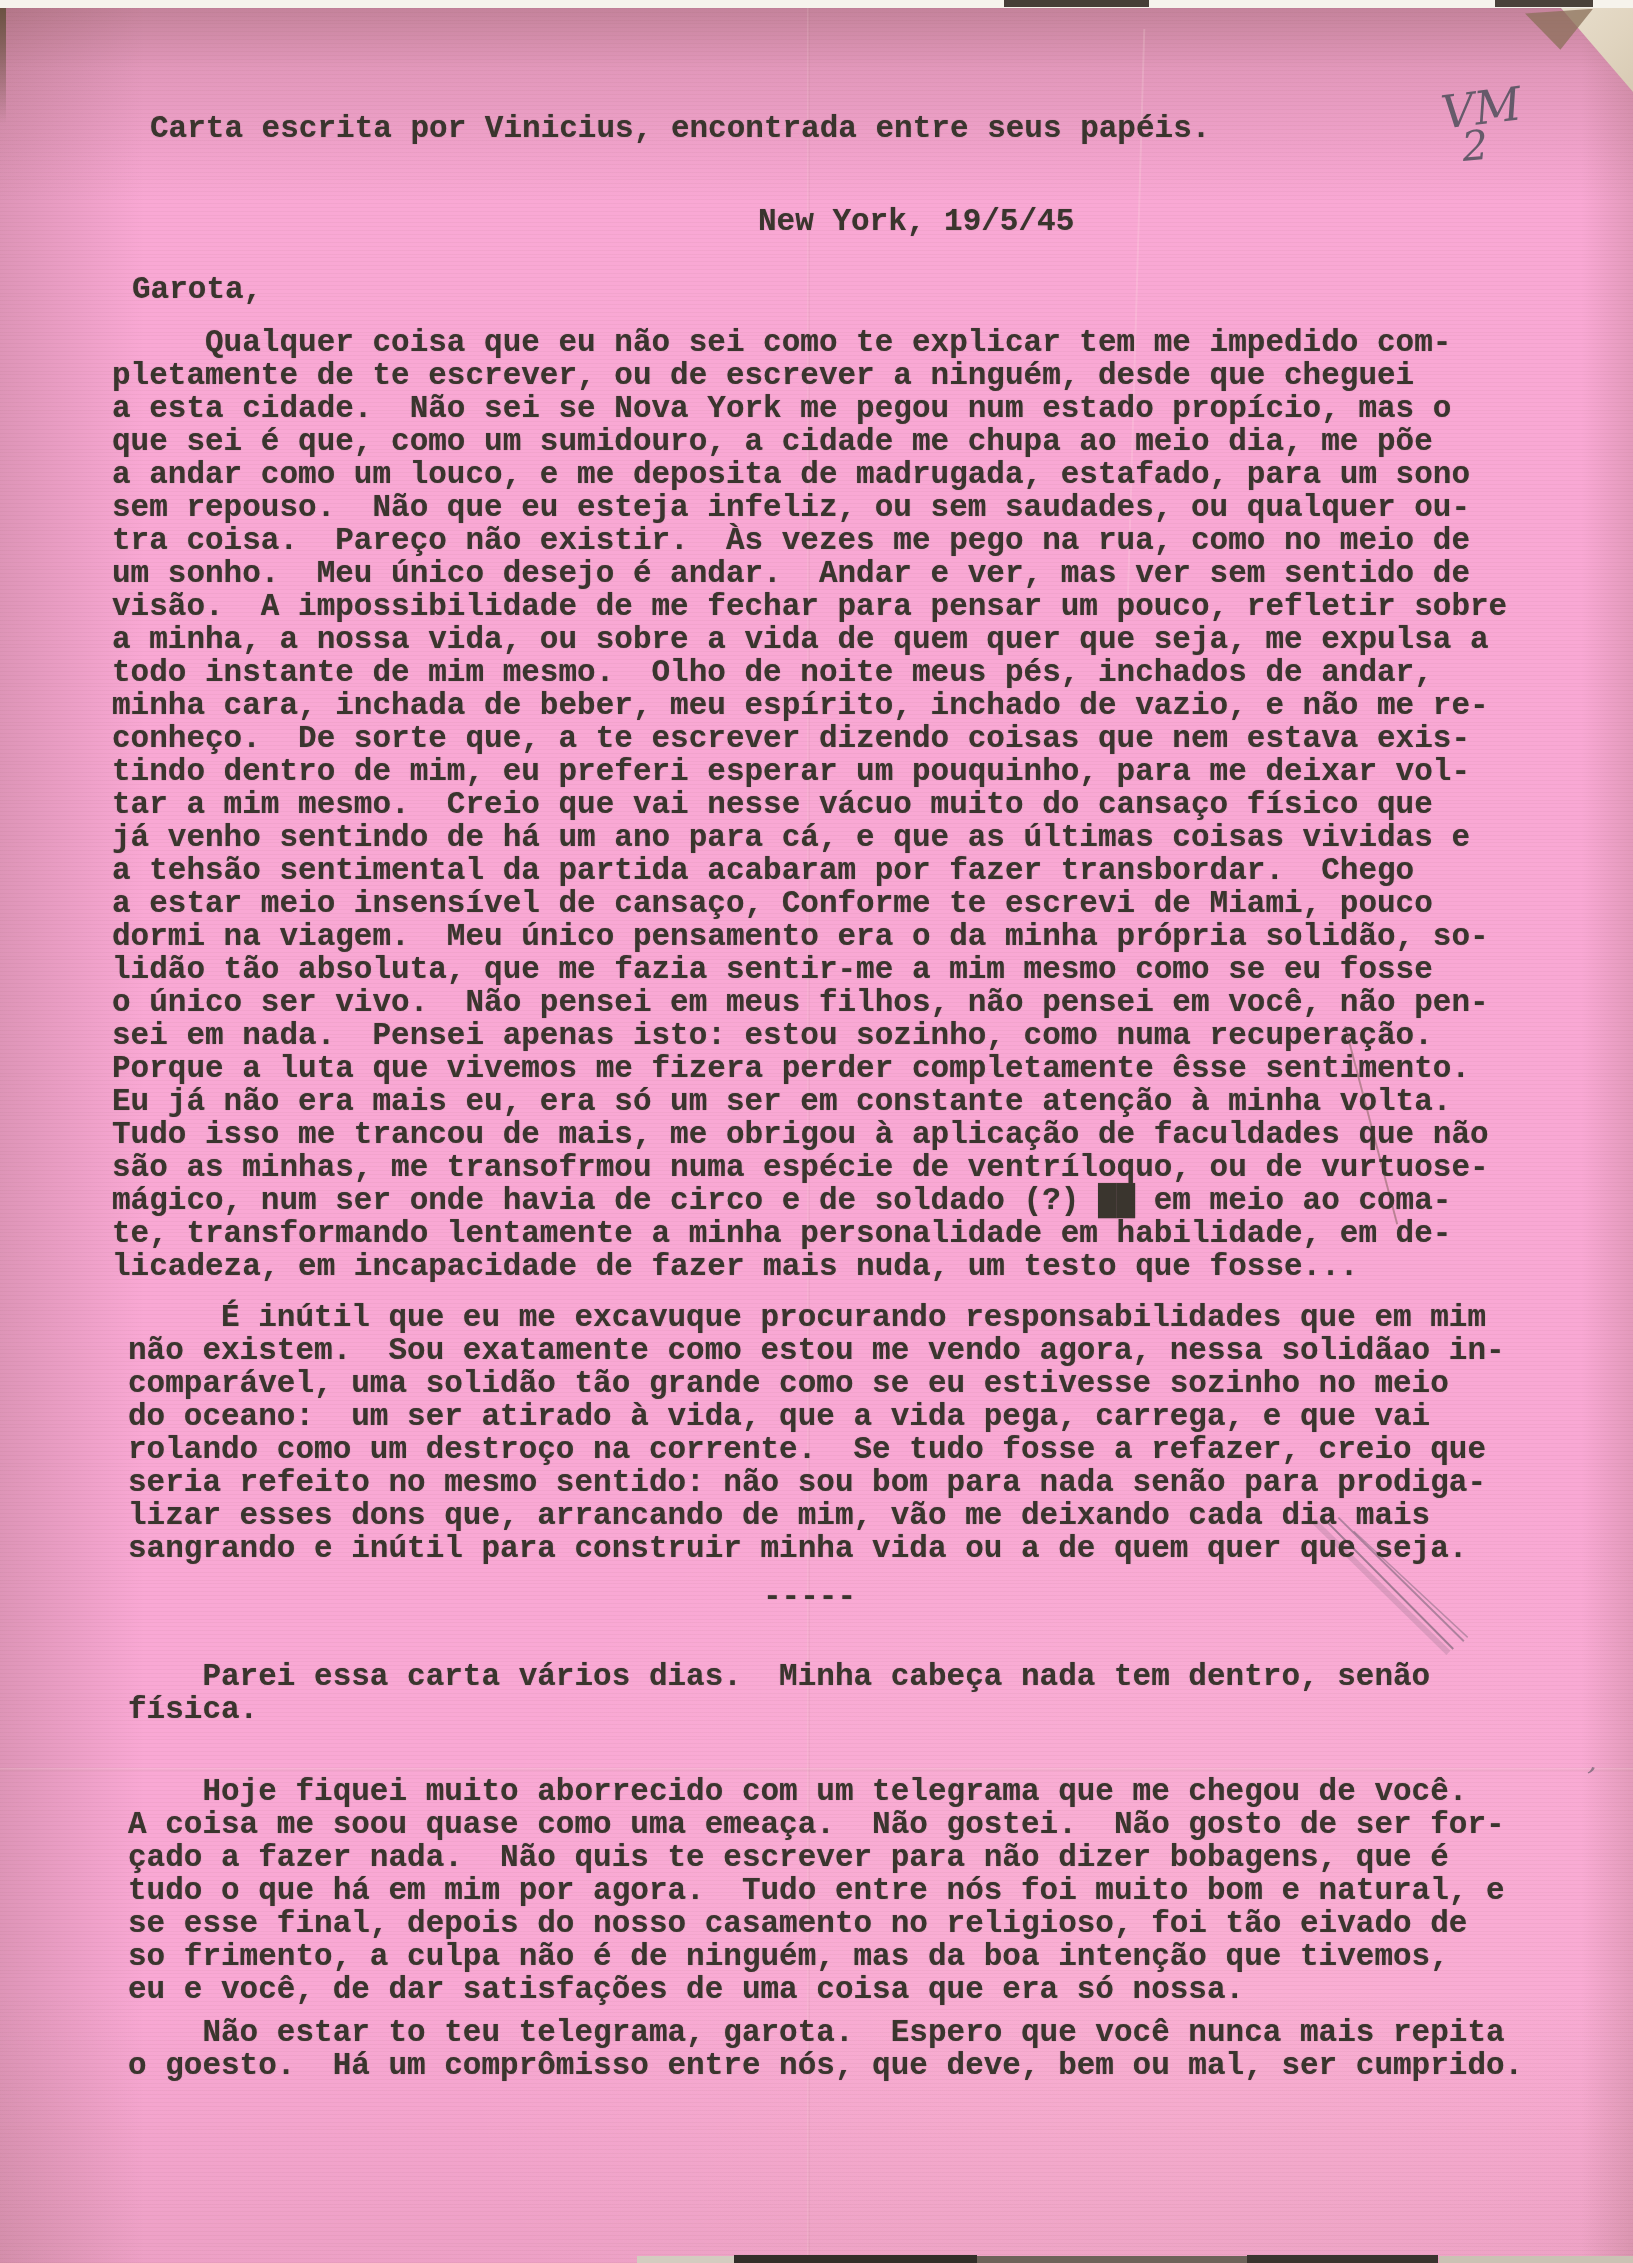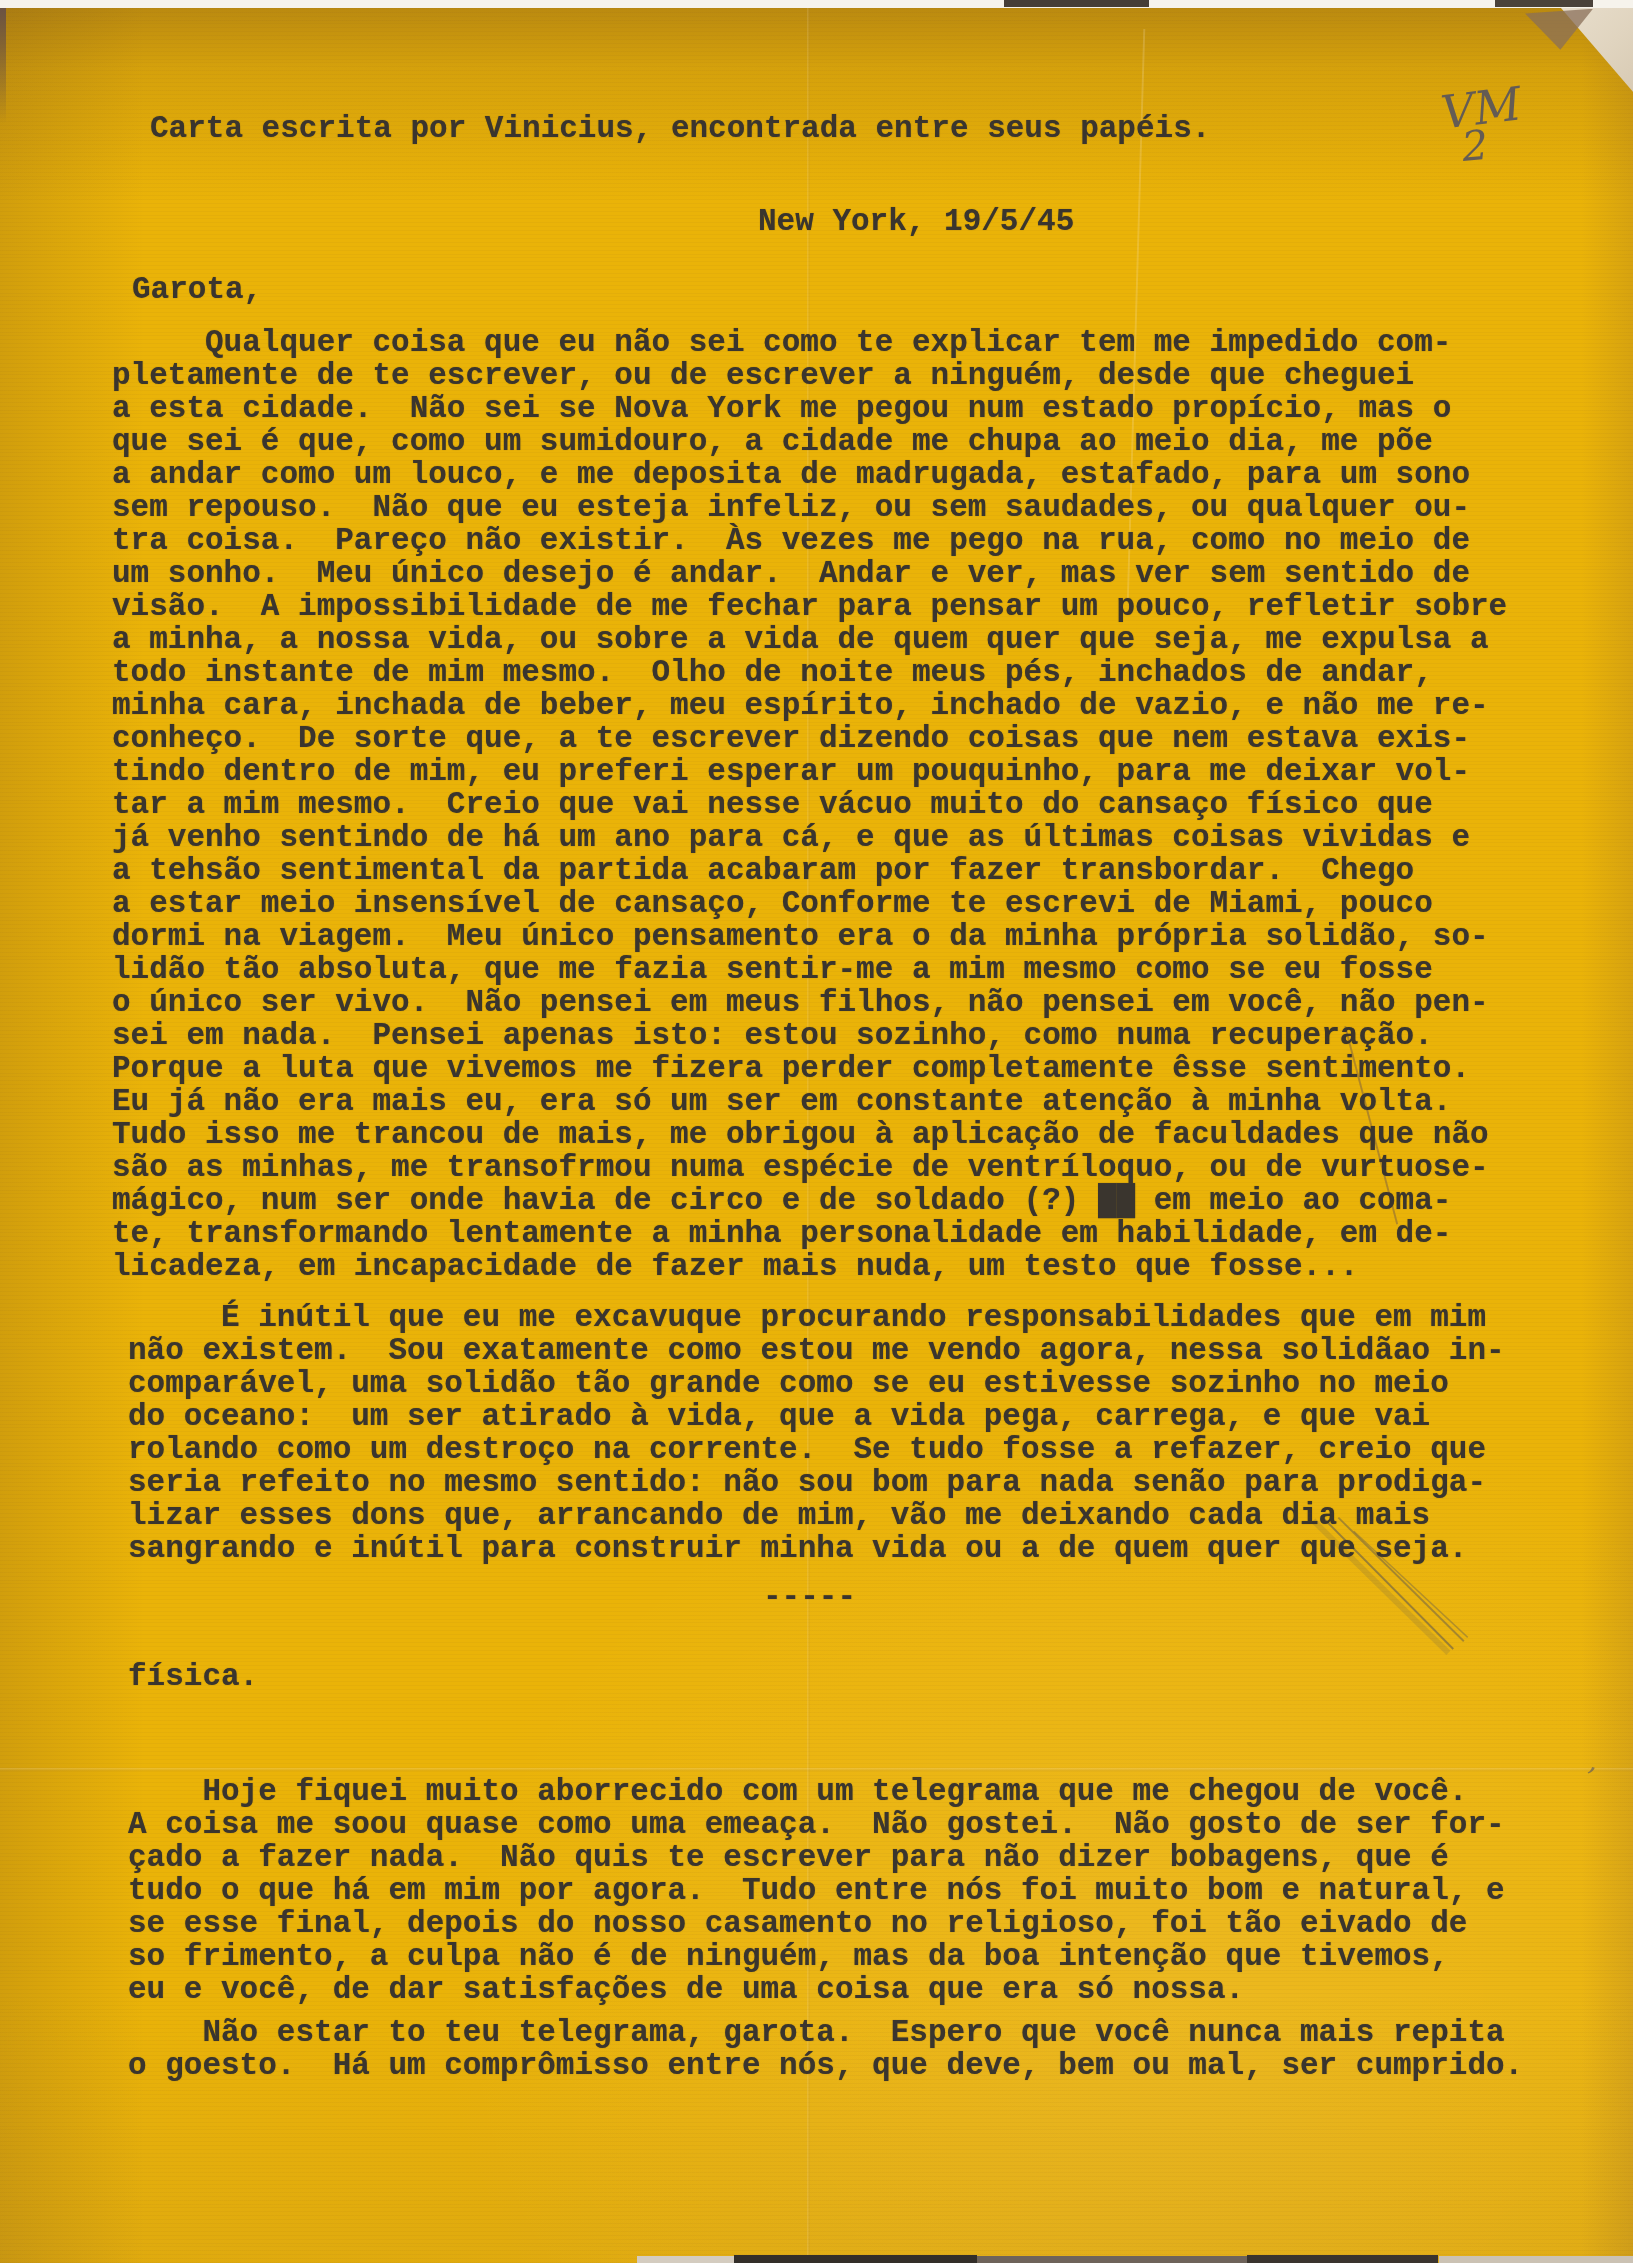--- a/index.html
+++ b/index.html
@@ -1,17 +1,17 @@
 <!DOCTYPE html>
 <html lang="pt"><head>
 <meta charset="utf-8">
 <style>
   html,body{margin:0;padding:0;background:#ffffff;}
   body{width:1634px;height:2263px;overflow:hidden;font-family:"Liberation Sans",sans-serif;}
-  .scan{position:relative;width:1634px;height:2263px;background:#eab308;overflow:hidden;}
+  .scan{position:relative;width:1634px;height:2263px;background:#f9a8d4;overflow:hidden;}
 
   
   .paper-tone{position:absolute;inset:0;pointer-events:none;
     background:
       repeating-linear-gradient(to bottom, rgba(96,62,45,0.045) 0 1px, rgba(0,0,0,0) 1px 3.9px),
       linear-gradient(to bottom, rgba(84,50,32,0.34) 0px, rgba(84,50,32,0.14) 68px, rgba(84,50,32,0.0) 203px),
       linear-gradient(to right, rgba(80,48,34,0.16) 0px, rgba(0,0,0,0) 145px),
       linear-gradient(to left, rgba(110,75,55,0.16) 0px, rgba(0,0,0,0) 53px),
       radial-gradient(1062px 869px at 72% 88%, rgba(255,226,203,0.12), rgba(0,0,0,0) 70%),
       linear-gradient(to bottom, rgba(0,0,0,0) 88%, rgba(133,94,70,0.10) 100%);
@@ -102,19 +102,19 @@
   <div id="dateline" class="typed">New York, 19/5/45</div>
 
   <div id="salutation" class="typed">Garota,</div>
 
   <div id="para1" class="typed"><div class="line">     Qualquer coisa que eu não sei como te explicar tem me impedido com-</div><div class="line">pletamente de te escrever, ou de escrever a ninguém, desde que cheguei</div><div class="line">a esta cidade.  Não sei se Nova York me pegou num estado propício, mas o</div><div class="line">que sei é que, como um sumidouro, a cidade me chupa ao meio dia, me põe</div><div class="line">a andar como um louco, e me deposita de madrugada, estafado, para um sono</div><div class="line">sem repouso.  Não que eu esteja infeliz, ou sem saudades, ou qualquer ou-</div><div class="line">tra coisa.  Pareço não existir.  Às vezes me pego na rua, como no meio de</div><div class="line">um sonho.  Meu único desejo é andar.  Andar e ver, mas ver sem sentido de</div><div class="line">visão.  A impossibilidade de me fechar para pensar um pouco, refletir sobre</div><div class="line">a minha, a nossa vida, ou sobre a vida de quem quer que seja, me expulsa a</div><div class="line">todo instante de mim mesmo.  Olho de noite meus pés, inchados de andar,</div><div class="line">minha cara, inchada de beber, meu espírito, inchado de vazio, e não me re-</div><div class="line">conheço.  De sorte que, a te escrever dizendo coisas que nem estava exis-</div><div class="line">tindo dentro de mim, eu preferi esperar um pouquinho, para me deixar vol-</div><div class="line">tar a mim mesmo.  Creio que vai nesse vácuo muito do cansaço físico que</div><div class="line">já venho sentindo de há um ano para cá, e que as últimas coisas vividas e</div><div class="line">a tehsão sentimental da partida acabaram por fazer transbordar.  Chego</div><div class="line">a estar meio insensível de cansaço, Conforme te escrevi de Miami, pouco</div><div class="line">dormi na viagem.  Meu único pensamento era o da minha própria solidão, so-</div><div class="line">lidão tão absoluta, que me fazia sentir-me a mim mesmo como se eu fosse</div><div class="line">o único ser vivo.  Não pensei em meus filhos, não pensei em você, não pen-</div><div class="line">sei em nada.  Pensei apenas isto: estou sozinho, como numa recuperação.</div><div class="line">Porque a luta que vivemos me fizera perder completamente êsse sentimento.</div><div class="line">Eu já não era mais eu, era só um ser em constante atenção à minha volta.</div><div class="line">Tudo isso me trancou de mais, me obrigou à aplicação de faculdades que não</div><div class="line">são as minhas, me transofrmou numa espécie de ventríloquo, ou de vurtuose-</div><div class="line">mágico, num ser onde havia de circo e de soldado (?) ██ em meio ao coma-</div><div class="line">te, transformando lentamente a minha personalidade em habilidade, em de-</div><div class="line">licadeza, em incapacidade de fazer mais nuda, um testo que fosse...</div></div>
 
   <div id="para2" class="typed"><div class="line">     É inútil que eu me excavuque procurando responsabilidades que em mim</div><div class="line">não existem.  Sou exatamente como estou me vendo agora, nessa solidãao in-</div><div class="line">comparável, uma solidão tão grande como se eu estivesse sozinho no meio</div><div class="line">do oceano:  um ser atirado à vida, que a vida pega, carrega, e que vai</div><div class="line">rolando como um destroço na corrente.  Se tudo fosse a refazer, creio que</div><div class="line">seria refeito no mesmo sentido: não sou bom para nada senão para prodiga-</div><div class="line">lizar esses dons que, arrancando de mim, vão me deixando cada dia mais</div><div class="line">sangrando e inútil para construir minha vida ou a de quem quer que seja.</div></div>
 
   <div id="separator" class="typed">-----</div>
 
-  <div id="para3" class="typed"><div class="line">física.</div></div>
+  <div id="para3" class="typed"><div class="line">    Parei essa carta vários dias.  Minha cabeça nada tem dentro, senão</div><div class="line">física.</div></div>
 
   <div id="para4" class="typed"><div class="line">    Hoje fiquei muito aborrecido com um telegrama que me chegou de você.</div><div class="line">A coisa me soou quase como uma emeaça.  Não gostei.  Não gosto de ser for-</div><div class="line">çado a fazer nada.  Não quis te escrever para não dizer bobagens, que é</div><div class="line">tudo o que há em mim por agora.  Tudo entre nós foi muito bom e natural, e</div><div class="line">se esse final, depois do nosso casamento no religioso, foi tão eivado de</div><div class="line">so frimento, a culpa não é de ninguém, mas da boa intenção que tivemos,</div><div class="line">eu e você, de dar satisfações de uma coisa que era só nossa.</div></div>
 
   <div id="para5" class="typed"><div class="line">    Não estar to teu telegrama, garota.  Espero que você nunca mais repita</div><div class="line">o goesto.  Há um comprômisso entre nós, que deve, bem ou mal, ser cumprido.</div></div>
 </div>
 
 
 </body></html>

